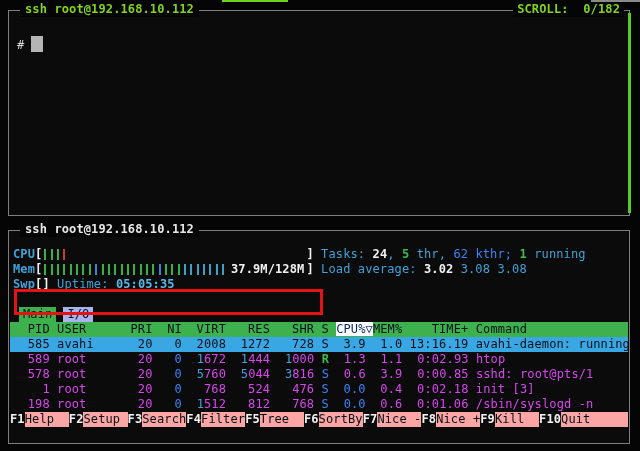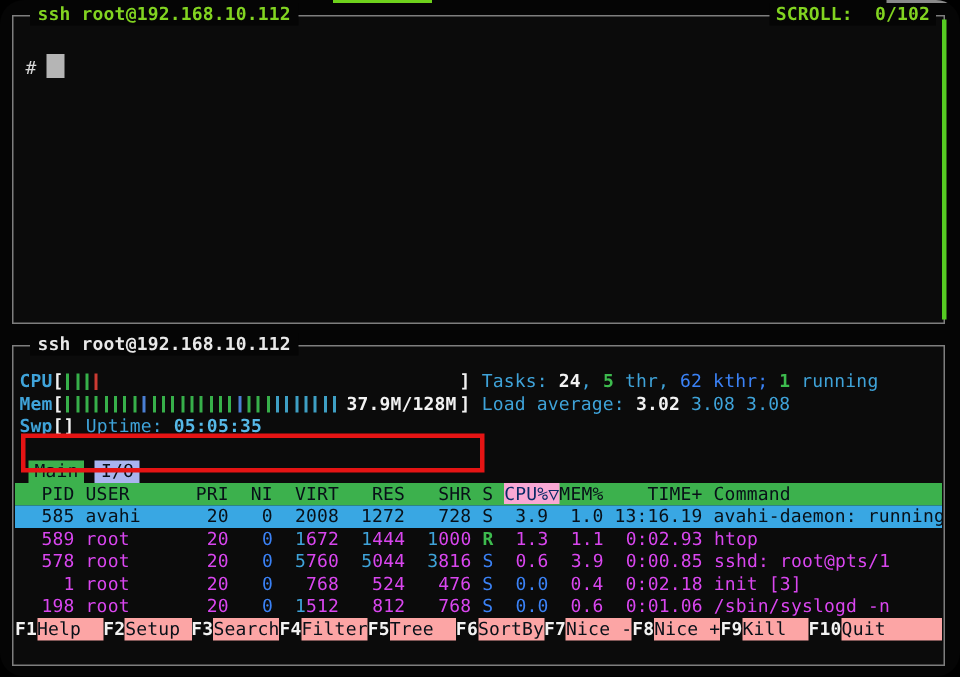--- a/index.html
+++ b/index.html
@@ -1,17 +1,17 @@
 <!DOCTYPE html>
 <html><head>
 <meta charset="utf-8">
 <style>
   html,body{margin:0;padding:0;background:#000;}
   #screen{position:relative;width:640px;height:451px;background:#050505;overflow:hidden;
-          font-family:"DejaVu Sans Mono",monospace;font-size:12px;line-height:15px;letter-spacing:0.12px;border-radius:16px;}
+          font-family:"DejaVu Sans Mono",monospace;font-size:12px;line-height:15px;letter-spacing:0.12px;}
   
   .artifact{position:absolute;height:2px;top:0;}
   #artifact-green{left:222px;width:66px;background:#6ed11c;}
   #artifact-grey{left:591px;width:49px;background:#8a8a8a;}
 
   
   .pane{position:absolute;left:8px;width:622px;border:1px solid #7e7e7e;background:#0b0b0b;box-sizing:border-box;}
   #top-pane{top:10px;height:206px;}
   #bottom-pane{top:230px;height:214px;}
   .pane-title{position:absolute;top:-9px;left:11px;background:#050505;padding:0 5px;font-weight:bold;white-space:pre;}
@@ -25,21 +25,21 @@
   #cursor{display:inline-block;width:12px;height:16px;background:#b5b5b5;vertical-align:-3px;margin-left:7px;}
 
   
   #htop{position:absolute;top:16px;left:0;right:0;}
   .line{height:15px;line-height:15px;white-space:pre;margin:0 1px;padding-left:3px;box-sizing:border-box;
         width:calc(100% - 2px);overflow:hidden;}
   .blank{height:15px;}
   .sw{color:#d946ef;} .sb{color:#f2f2f2;font-weight:bold;} .sc{color:#3fa3d9;margin-top:15px;}
   .sd{color:#3b82f6;margin-top:20px;} .sg{color:#3dbb4e;font-weight:bold;} .scb{color:#56b9e8;font-weight:bold;}
   .sk{color:#081018;} .shk{color:#081018;}
-  .ssort{background:#f9a8d4;color:#0a2a66;}
+  .ssort{background:#ffffff;color:#0a2a66;}
   .mlabel{color:#3fa3d9;font-weight:bold;}
   .barbox{display:inline-block;width:264px;height:15px;position:relative;vertical-align:top;}
   .bars{position:absolute;left:2px;top:2px;display:flex;gap:4.35px;}
   .bar{width:2px;height:11px;}
   .bar-g{background:#37b04a;} .bar-r{background:#cc3b33;} .bar-b{background:#4a7fd4;} .bar-c{background:#3e9fc4;}
   .barval{position:absolute;right:2px;top:0;}
   .hdr{background:#3cb14d;}
   .sel{background:#39a7e3;}
   #tabs-line{height:15px;white-space:pre;padding-left:10px;}
   .tab{display:inline-block;padding:0 4px;margin-right:7px;color:#081018;height:15px;}
@@ -53,21 +53,21 @@
 </style>
 </head>
 <body>
 
 <div id="screen">
   <div id="artifact-green" class="artifact"></div>
   <div id="artifact-grey" class="artifact"></div>
 
   <div id="top-pane" class="pane">
     <span class="pane-title">ssh root@192.168.10.112</span>
-    <span id="scroll-status">SCROLL:  0/102</span>
+    <span id="scroll-status">SCROLL:  0/182</span>
     <div id="scrollbar"></div>
     <div id="term-line"><span>#</span><span id="cursor"></span></div>
   </div>
 
   <div id="bottom-pane" class="pane">
     <span class="pane-title">ssh root@192.168.10.112</span>
     <div id="htop">
       <div id="mem-annotation"></div>
       <div id="meters">
           <div class="line"><span class="mlabel">CPU</span><span class="sb">[</span><span class="barbox"><span class="bars"><span class="bar bar-g"></span><span class="bar bar-g"></span><span class="bar bar-g"></span><span class="bar bar-r"></span></span><span class="barval sd">7.7%</span></span><span class="sb">] </span><span class="sc">Tasks: </span><span class="sb">24</span><span class="sc">, </span><span class="sg">5</span><span class="sc"> thr, </span><span class="sd">62 kthr; </span><span class="sg">1</span><span class="sc"> running</span></div>

